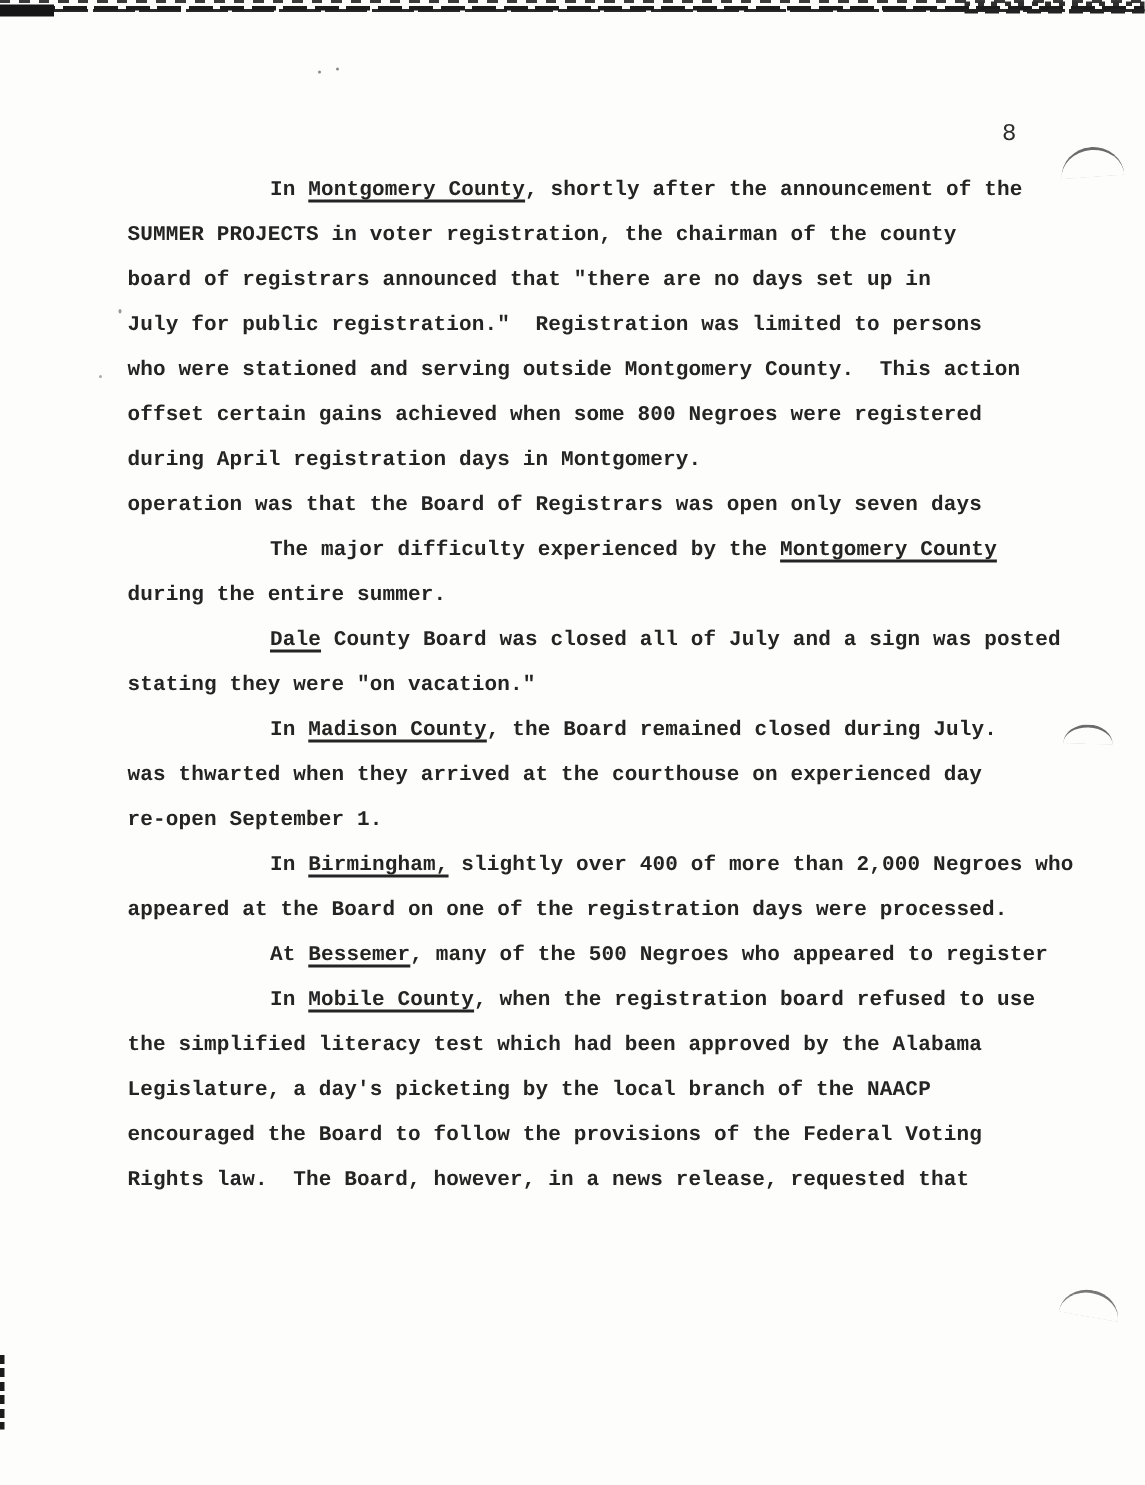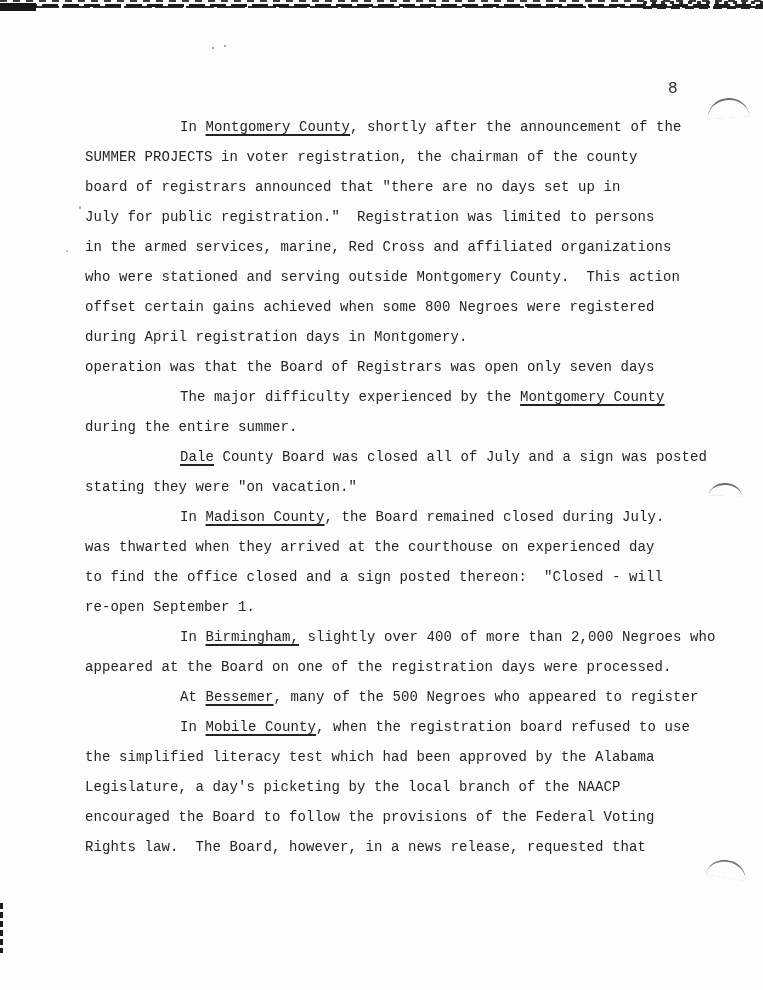--- a/index.html
+++ b/index.html
@@ -50,20 +50,21 @@
 
   .page-number{
     position:absolute;left:668px;top:80px;
     font-size:16px;color:#2c2c2c;
   }
 
   .text-block{
     position:absolute;left:85px;top:112px;width:620px;
     font-size:14px;line-height:30px;color:#242424;
     letter-spacing:0.1px;
+    font-weight:bold;
   }
   .line{white-space:pre;height:30px;}
   .line.indent{padding-left:95px;}
   .u{
     text-decoration:underline;
     text-decoration-thickness:1.5px;
     text-underline-offset:3px;
   }
 </style>
 </head>
@@ -85,32 +86,30 @@
   <div class="speck s3"></div>
   <div class="speck s4"></div>
 
   <div class="page-number">8</div>
 
   <div class="text-block">
       <div class="line indent"><span>In </span><span class="u">Montgomery County</span><span>, shortly after the announcement of the</span></div>
       <div class="line"><span>SUMMER PROJECTS in voter registration, the chairman of the county</span></div>
       <div class="line"><span>board of registrars announced that "there are no days set up in</span></div>
       <div class="line"><span>July for public registration."  Registration was limited to persons</span></div>
-      <div class="line"><span>in the armed services, marine, Red Cross and affiliated organizations</span></div>
       <div class="line"><span>who were stationed and serving outside Montgomery County.  This action</span></div>
       <div class="line"><span>offset certain gains achieved when some 800 Negroes were registered</span></div>
       <div class="line"><span>during April registration days in Montgomery.</span></div>
       <div class="line"><span>operation was that the Board of Registrars was open only seven days</span></div>
       <div class="line indent"><span>The major difficulty experienced by the </span><span class="u">Montgomery County</span></div>
       <div class="line"><span>during the entire summer.</span></div>
       <div class="line indent"><span class="u">Dale</span><span> County Board was closed all of July and a sign was posted</span></div>
       <div class="line"><span>stating they were "on vacation."</span></div>
       <div class="line indent"><span>In </span><span class="u">Madison County</span><span>, the Board remained closed during July.</span></div>
       <div class="line"><span>was thwarted when they arrived at the courthouse on experienced day</span></div>
-      <div class="line"><span>to find the office closed and a sign posted thereon:  "Closed - will</span></div>
       <div class="line"><span>re-open September 1.</span></div>
       <div class="line indent"><span>In </span><span class="u">Birmingham,</span><span> slightly over 400 of more than 2,000 Negroes who</span></div>
       <div class="line"><span>appeared at the Board on one of the registration days were processed.</span></div>
       <div class="line indent"><span>At </span><span class="u">Bessemer</span><span>, many of the 500 Negroes who appeared to register</span></div>
       <div class="line indent"><span>In </span><span class="u">Mobile County</span><span>, when the registration board refused to use</span></div>
       <div class="line"><span>the simplified literacy test which had been approved by the Alabama</span></div>
       <div class="line"><span>Legislature, a day's picketing by the local branch of the NAACP</span></div>
       <div class="line"><span>encouraged the Board to follow the provisions of the Federal Voting</span></div>
       <div class="line"><span>Rights law.  The Board, however, in a news release, requested that</span></div>
     </div>

